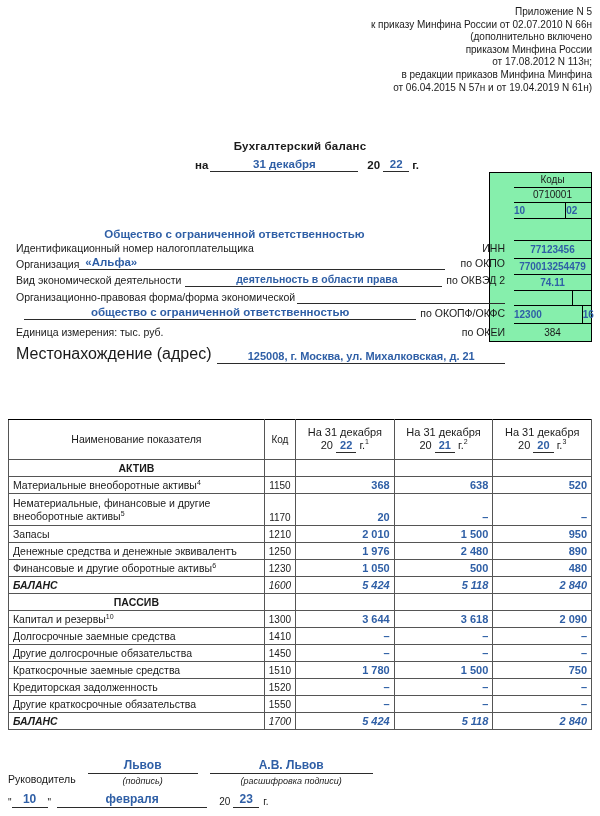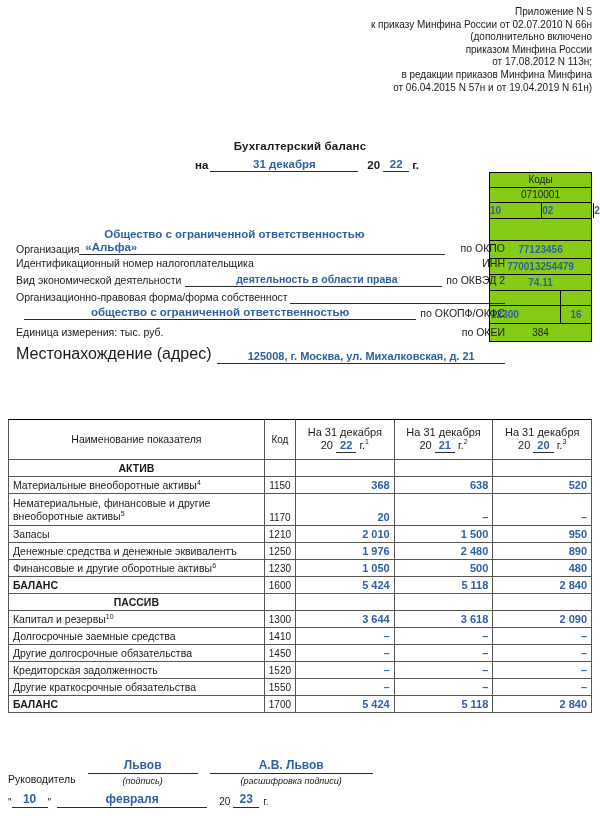--- a/index.html
+++ b/index.html
@@ -34,21 +34,21 @@
   #date-line .na { margin-right:2px; }
   .ul { border-bottom:1px solid #2b2b2b; display:inline-block; text-align:center; }
   #date-day { width:148px; padding-bottom:1px; }
   #date-yr-pref { margin-left:9px; margin-right:3px; }
   #date-year { width:26px; padding-bottom:1px; }
   #date-g { margin-left:3px; }
 
   
   #codes-box {
     position:absolute; left:489px; top:172px; width:103px;
-    border:1.6px solid #000; background:#84cc16;
+    border:1.6px solid #000; background:#86efac;padding-left:24px;
   }
   #codes-box .crow { border-bottom:1.3px solid #000; height:14px; display:flex; }
   #codes-box .crow:last-child { border-bottom:none; }
   #codes-box .cell {
     flex:1; display:flex; align-items:center; justify-content:center;
     font-size:10px; line-height:1;
   }
   #codes-box .cell + .cell { border-left:1.3px solid #000;margin-left:40px; }
   .r-koды { height:15px !important; }
   .r-okud { height:15px !important; }
@@ -113,21 +113,21 @@
     padding:0 4px;
   }
   #tbl .outer-top td, #tbl .outer-top th { border-top:1.6px solid #000; }
   #tbl .name  { width:257px; text-align:left; }
   #tbl .code  { width:30px; text-align:center; font-size:10px; }
   #tbl .val   { width:99px; text-align:right; font-size:11px; font-weight:bold; color:#2f5fa6; }
   #tbl .hdr   { text-align:center; height:40px; line-height:13px; vertical-align:middle; }
   #tbl .hdr .yr { display:inline-block; border-bottom:1px solid #2b2b2b; color:#2f5fa6; font-weight:bold;
                   padding:0 4px; }
   #tbl .sect  { text-align:center; font-weight:bold; font-size:10.5px; }
-  #tbl .totalrow td { font-weight:bold; }
+  #tbl .totalrow td { font-weight:bold;font-style:italic; }
   #tbl tr { height:17px; }
   #tbl tr.tall { height:32px; }
   #tbl .nm2 { line-height:13px; }
   sup { font-size:7px; vertical-align:super; line-height:0; }
 
   
   #footer { position:absolute; left:8px; top:758px; width:584px; font-size:10.5px; }
   #sig-row { display:flex; align-items:flex-end; }
   #sig-row .flab { padding-bottom:1px; }
   .sigcol { text-align:center; margin-left:12px; }
@@ -205,40 +205,40 @@
   </div>
   <div class="crow r-okei">
     <div class="cell">384</div>
   </div>
 </div>
 
 <div id="org-info">
 
   <div id="org-name-top">Общество с ограниченной ответственностью</div>
 
+  <div id="row-inn">
+    <span class="lbl2">Идентификационный номер налогоплательщика</span>
+    <span class="sp"></span>
+    <span class="rlbl2">ИНН</span>
+  </div>
+
   <div id="row-org">
     <span class="lbl">Организация</span>
     <span class="v">«Альфа»</span>
     <span class="rlbl2">по ОКПО</span>
   </div>
 
-  <div id="row-inn">
-    <span class="lbl2">Идентификационный номер налогоплательщика</span>
-    <span class="sp"></span>
-    <span class="rlbl2">ИНН</span>
-  </div>
-
   <div id="row-okved">
     <span class="lbl2">Вид экономической деятельности</span>
     <span class="v">деятельность в области права</span>
     <span class="rlbl2">по ОКВЭД 2</span>
   </div>
 
   <div id="row-opf-lbl">
-    <span class="lbl2">Организационно-правовая форма/форма собственност</span>
+    <span class="lbl2">Организационно-правовая форма/форма экономической</span>
     <span class="tail"></span>
   </div>
 
   <div id="row-opf-val">
     <span class="v">общество с ограниченной ответственностью</span>
     <span class="rlbl2">по ОКОПФ/ОКФС</span>
   </div>
 
   <div id="row-unit">
     <span class="lbl2">Единица измерения: тыс. руб.</span>
@@ -359,20 +359,27 @@
   </tr>
 
   <tr>
     <td class="name">Другие долгосрочные обязательства</td>
     <td class="code">1450</td>
     <td class="val">–</td>
     <td class="val">–</td>
     <td class="val">–</td>
   </tr>
 
+  <tr>
+    <td class="name">Краткосрочные заемные средства</td>
+    <td class="code">1510</td>
+    <td class="val">1 780</td>
+    <td class="val">1 500</td>
+    <td class="val">750</td>
+  </tr>
 
   <tr>
     <td class="name">Кредиторская задолженность</td>
     <td class="code">1520</td>
     <td class="val">–</td>
     <td class="val">–</td>
     <td class="val">–</td>
   </tr>
 
   <tr>

